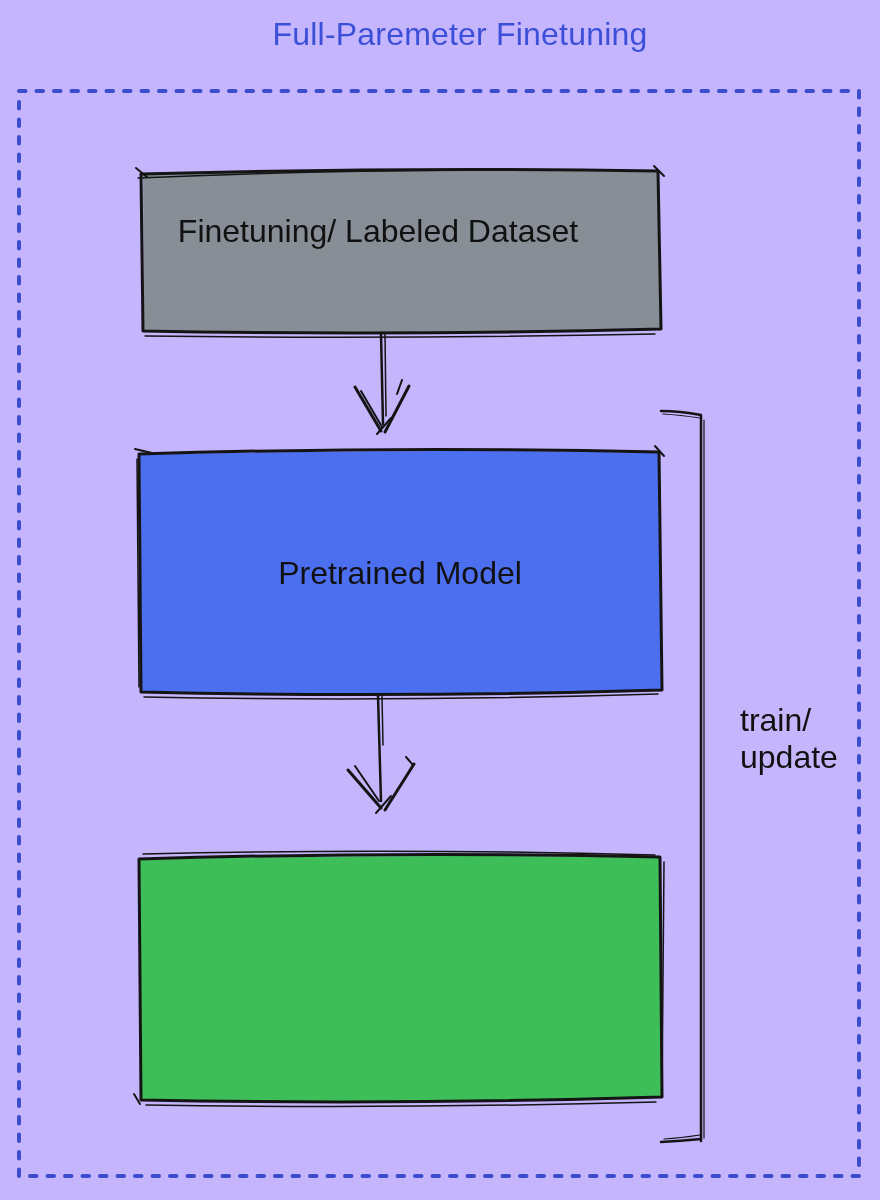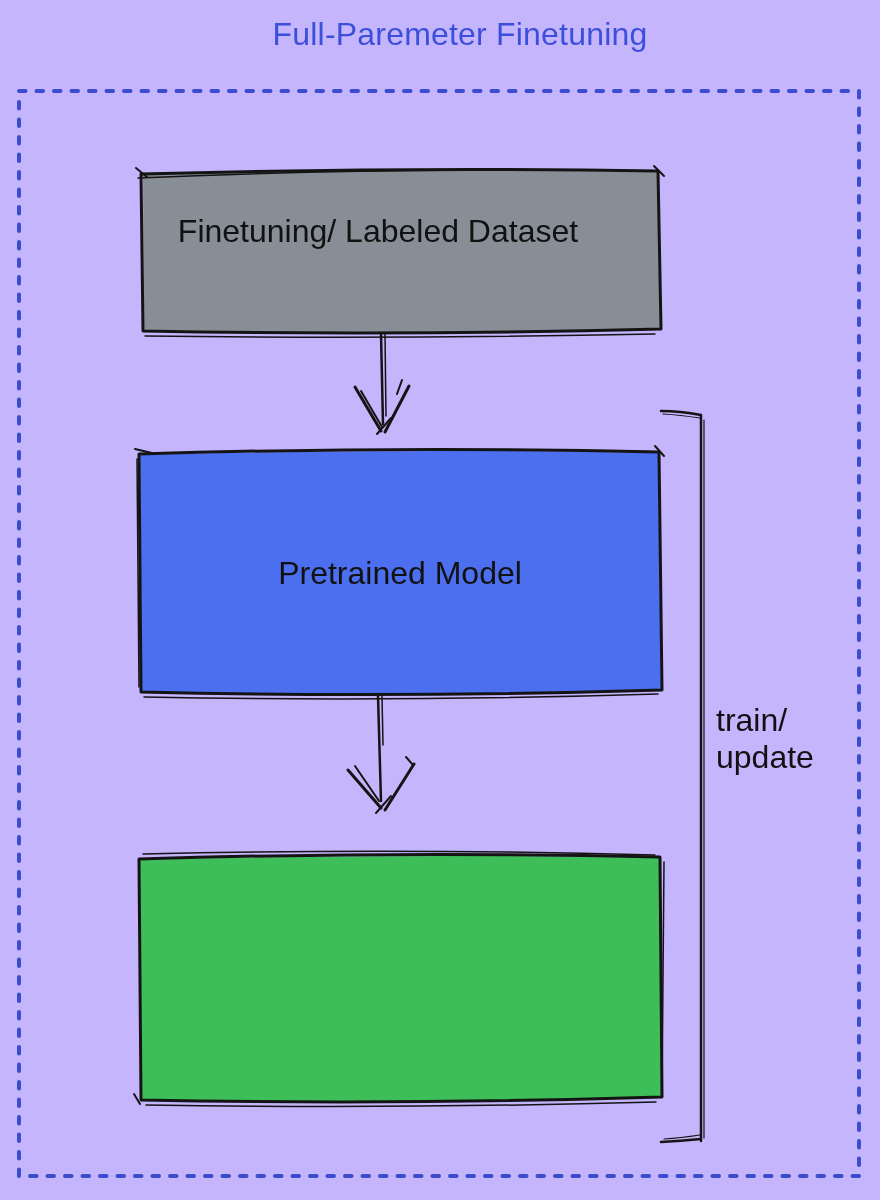--- a/index.html
+++ b/index.html
@@ -15,21 +15,21 @@
   }
   .artwork { position:absolute; left:0; top:0; width:880px; height:1200px; }
   .node-label {
     position:absolute; text-align:center; font-size:32px; line-height:34px;
     color:#111111; white-space:nowrap;
   }
   .label-dataset   { left:118px; top:214px; width:520px; }
   .label-pretrained{ left:140px; top:556px; width:520px; }
   .label-classifier{ left:137px; top:959px; width:522px; }
   .bracket-label {
-    position:absolute; left:716px; top:702px;
+    position:absolute; left:740px; top:702px;
     font-size:32px; line-height:37px; color:#111111;
     white-space:pre-line; text-align:left;
   }
 </style>
 </head>
 <body>
 
 <div class="canvas">
 
   <div class="title" style="color: rgb(60, 79, 217);">Full-Paremeter Finetuning</div>

